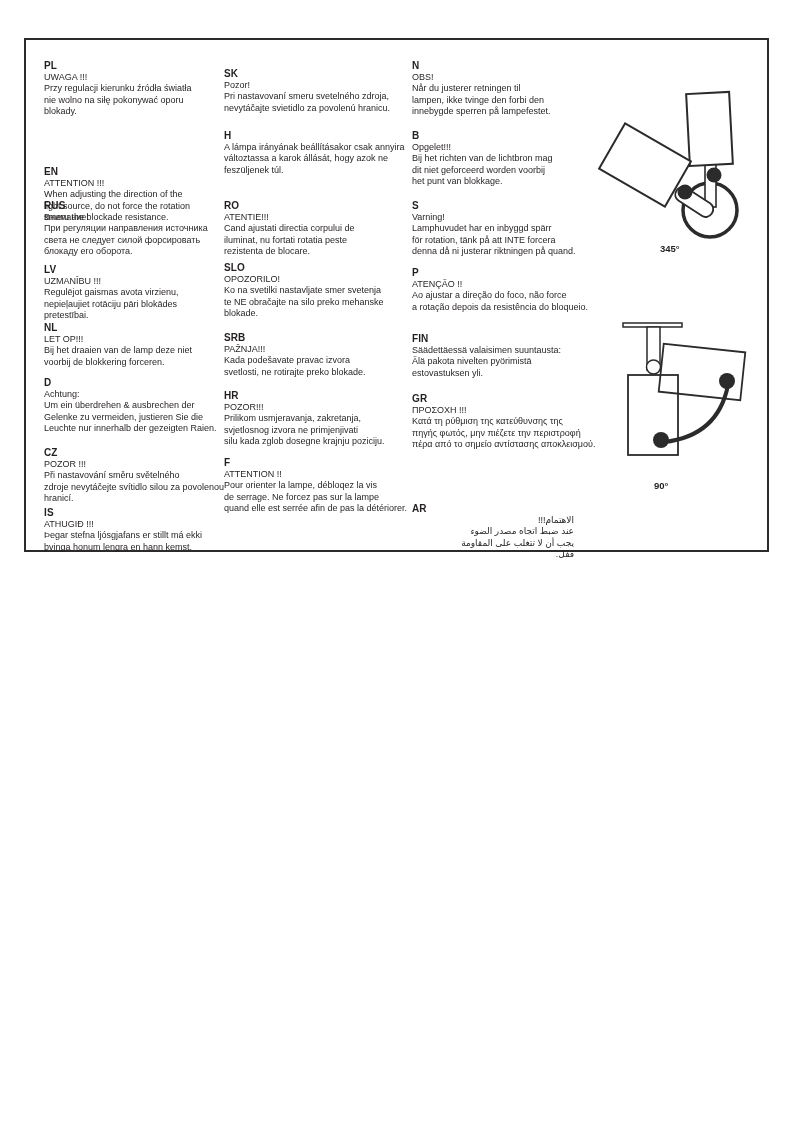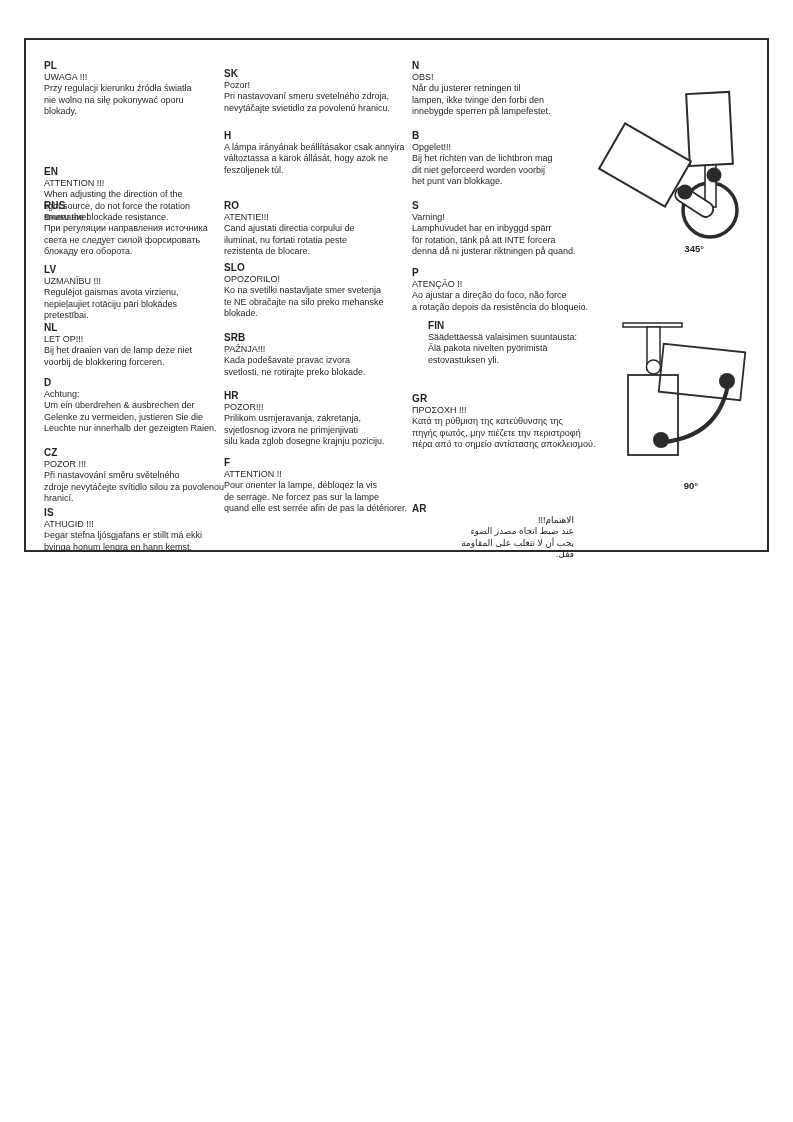--- a/index.html
+++ b/index.html
@@ -18,21 +18,21 @@
   .col-3{left:386px;width:205px;}
   .section{position:absolute;left:0;white-space:nowrap;}
   .lang{font-size:10px;line-height:11.5px;font-weight:bold;letter-spacing:.1px;}
   .line{font-size:9px;line-height:11.5px;}
   .section.rtl{width:162px;text-align:right;direction:rtl;}
   .section.rtl .lang{direction:ltr;text-align:left;}
   .diagram-svg{position:absolute;}
   .svg-345{left:560px;top:40px;}
   .svg-90{left:576px;top:272px;}
   .diagram-label{
-    position:absolute;font-size:9.5px;font-weight:600;width:44px;text-align:right;
+    position:absolute;font-size:9.5px;font-weight:600;width:44px;text-align:left;
   }
   .label-345{left:634px;top:203px;}
   .label-90{left:628px;top:440px;}
 </style>
 </head>
 <body>
 
 <div class="frame">
 
   <div class="col col-1">
@@ -160,21 +160,21 @@
         <div class="line">Lamphuvudet har en inbyggd spärr</div>
         <div class="line">för rotation, tänk på att INTE forcera</div>
         <div class="line">denna då ni justerar riktningen på quand.</div>
       </div>
       <div class="section" style="top: 227px;">
         <div class="lang">P</div>
         <div class="line">ATENÇÃO !!</div>
         <div class="line">Ao ajustar a direção do foco, não force</div>
         <div class="line">a rotação depois da resistência do bloqueio.</div>
       </div>
-      <div class="section" style="top: 280px; margin-left: 16px;">
+      <div class="section" style="top: 293px;">
         <div class="lang">FIN</div>
         <div class="line">Säädettäessä valaisimen suuntausta:</div>
         <div class="line">Älä pakota nivelten pyörimistä</div>
         <div class="line">estovastuksen yli.</div>
       </div>
       <div class="section" style="top: 353px;">
         <div class="lang">GR</div>
         <div class="line">ΠΡΟΣΟΧΗ !!!</div>
         <div class="line">Κατά τη ρύθμιση της κατεύθυνσης της</div>
         <div class="line">πηγής φωτός, μην πιέζετε την περιστροφή</div>

